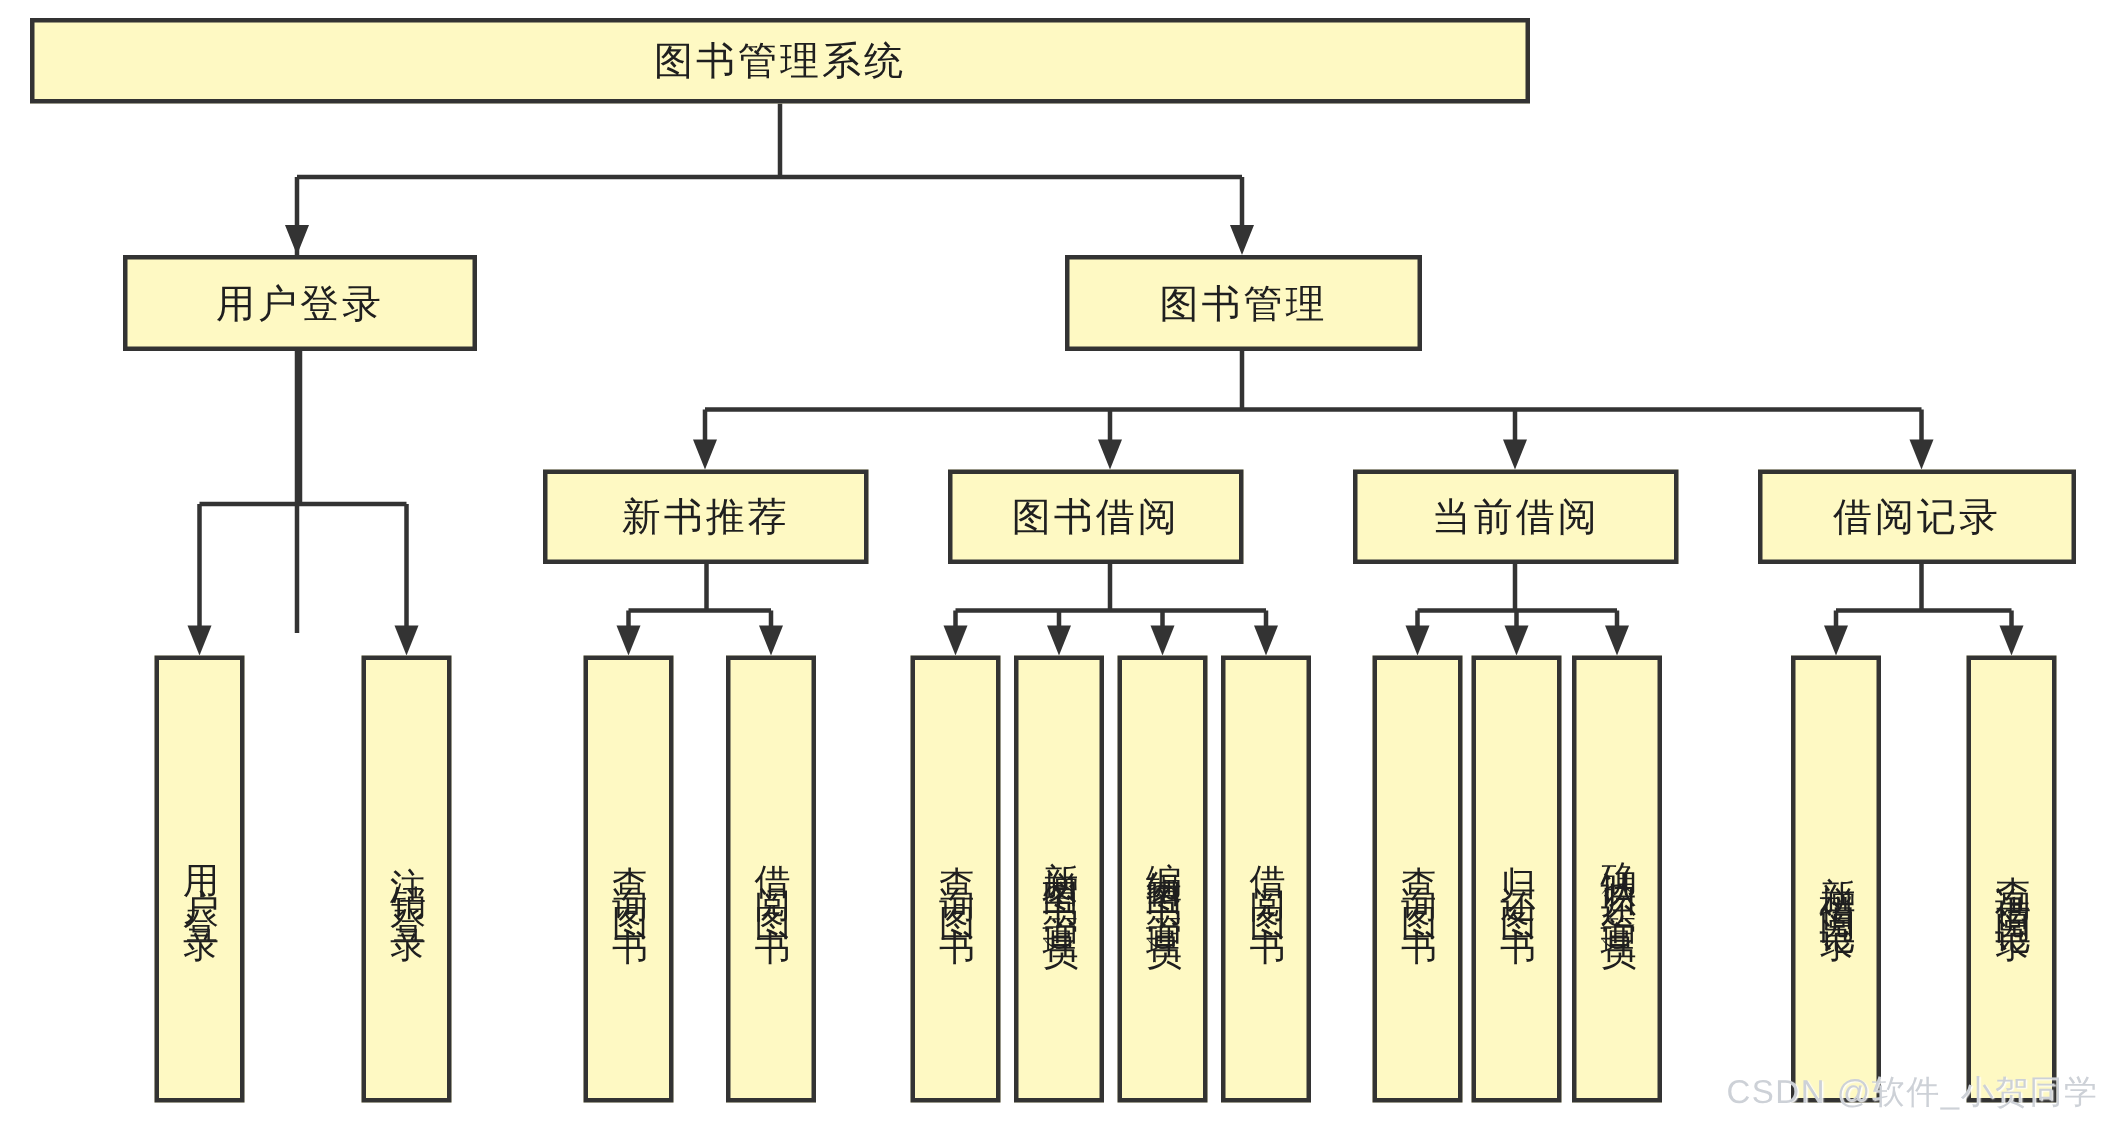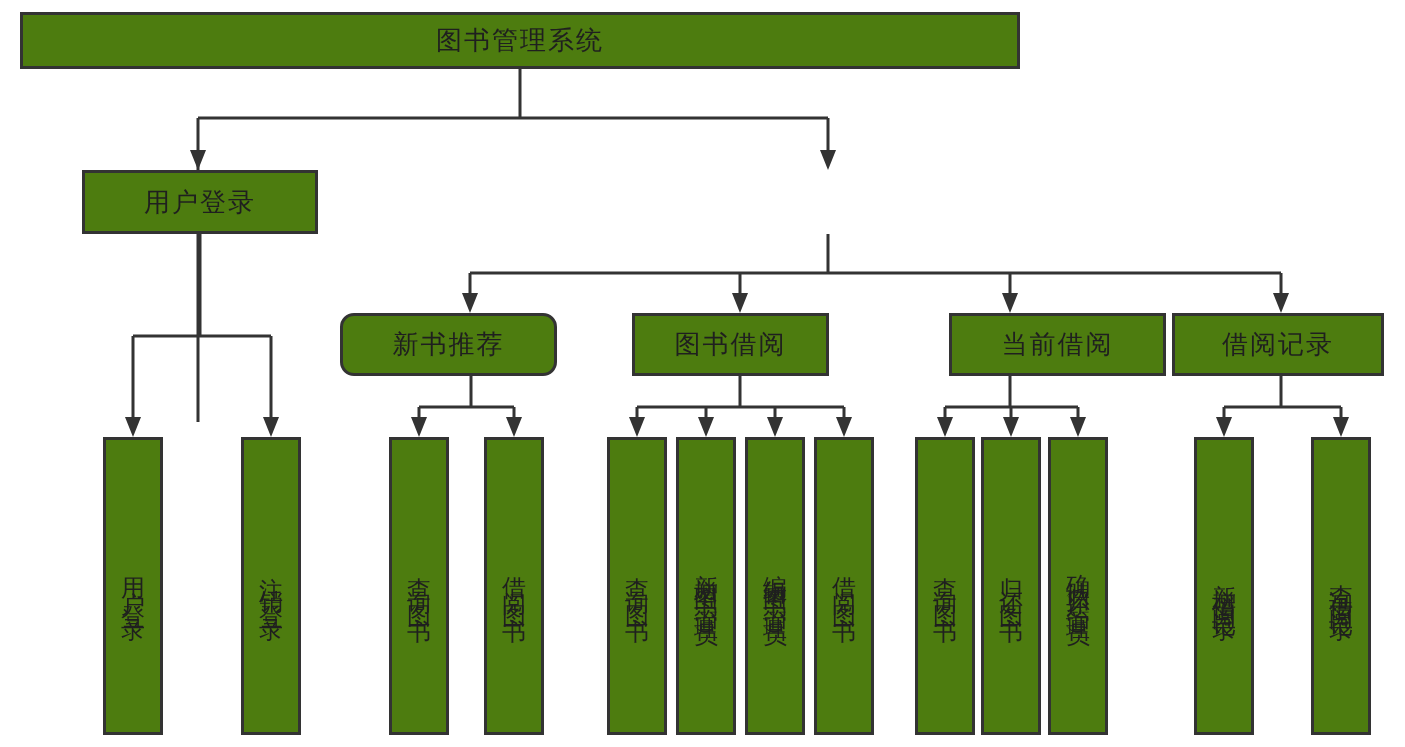--- a/index.html
+++ b/index.html
@@ -1,21 +1,21 @@
 <!DOCTYPE html>
 <html><head>
 <meta charset="utf-8">
 <style>
   html,body{margin:0;padding:0;background:#ffffff;}
   .canvas{
     position:relative;width:1405px;height:747px;background:#ffffff;
     font-family:"Liberation Sans",sans-serif;overflow:hidden;
   }
   .node{
-    position:absolute;border:3px solid #333333;background:#4d7c0f;
+    position:absolute;border:3px solid #333333;background:#fef9c3;
     display:flex;align-items:center;justify-content:center;
     color:#1f1f1f;box-sizing:border-box;
   }
   .h{font-size:26px;letter-spacing:2px;white-space:nowrap;}
   .v{
     writing-mode:vertical-rl;text-orientation:mixed;
     font-size:24px;letter-spacing:7px;line-height:1;
   }
   svg.connectors{position:absolute;left:0;top:0;width:1405px;height:747px;}
   .watermark{
@@ -57,37 +57,39 @@
         <polygon points="1003,417 1019,417 1011,437"></polygon>
         <polygon points="1070,417 1086,417 1078,437"></polygon>
         <polygon points="1216,417 1232,417 1224,437"></polygon>
         <polygon points="1333,417 1349,417 1341,437"></polygon>
       </g>
   </svg>
 
   <div class="node h" style="left:20px;top:12px;width:1000px;height:57px;">图书管理系统</div>
 
   <div class="node h" style="left:82px;top:170px;width:236px;height:64px;">用户登录</div>
+  <div class="node h" style="left:710px;top:170px;width:238px;height:64px;">图书管理</div>
 
-  <div class="node h" style="left:340px;top:313px;width:217px;height:63px;border-radius:14px;">新书推荐</div>
+  <div class="node h" style="left:362px;top:313px;width:217px;height:63px;">新书推荐</div>
   <div class="node h" style="left:632px;top:313px;width:197px;height:63px;">图书借阅</div>
-  <div class="node h" style="left:902px;top:313px;width:217px;height:63px;margin-left:47px;">当前借阅</div>
+  <div class="node h" style="left:902px;top:313px;width:217px;height:63px;">当前借阅</div>
   <div class="node h" style="left:1172px;top:313px;width:212px;height:63px;">借阅记录</div>
 
   <div class="node v" style="left: 103px; top: 437px; width: 60px; height: 298px; letter-spacing: 14px;">用户登录</div>
   <div class="node v" style="left: 241px; top: 437px; width: 60px; height: 298px; letter-spacing: 14px;">注销登录</div>
 
   <div class="node v" style="left: 389px; top: 437px; width: 60px; height: 298px; letter-spacing: 14px;">查询图书</div>
   <div class="node v" style="left: 484px; top: 437px; width: 60px; height: 298px; letter-spacing: 14px;">借阅图书</div>
 
   <div class="node v" style="left: 607px; top: 437px; width: 60px; height: 298px; letter-spacing: 14px;">查询图书</div>
   <div class="node v" style="left:676px;top:437px;width:60px;height:298px;">新增图书（管理员）</div>
   <div class="node v" style="left:745px;top:437px;width:60px;height:298px;">编辑图书（管理员）</div>
   <div class="node v" style="left: 814px; top: 437px; width: 60px; height: 298px; letter-spacing: 14px;">借阅图书</div>
 
   <div class="node v" style="left: 915px; top: 437px; width: 60px; height: 298px; letter-spacing: 14px;">查询图书</div>
   <div class="node v" style="left: 981px; top: 437px; width: 60px; height: 298px; letter-spacing: 14px;">归还图书</div>
   <div class="node v" style="left:1048px;top:437px;width:60px;height:298px;">确认归还（管理员）</div>
 
   <div class="node v" style="left:1194px;top:437px;width:60px;height:298px;">新增借阅记录</div>
   <div class="node v" style="left:1311px;top:437px;width:60px;height:298px;">查询借阅记录</div>
 
+  <div class="watermark">CSDN @软件_小贺同学</div>
 </div>
 
 </body></html>

